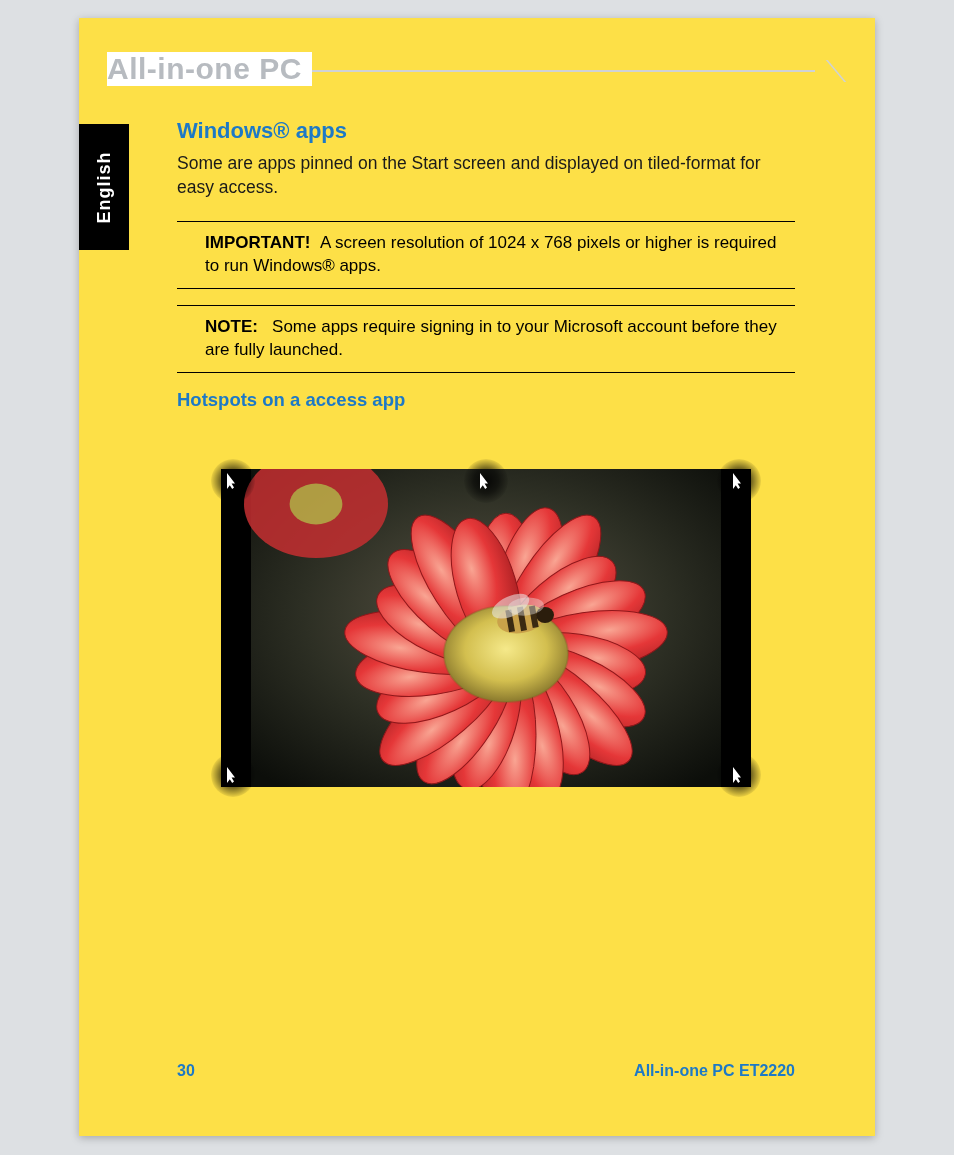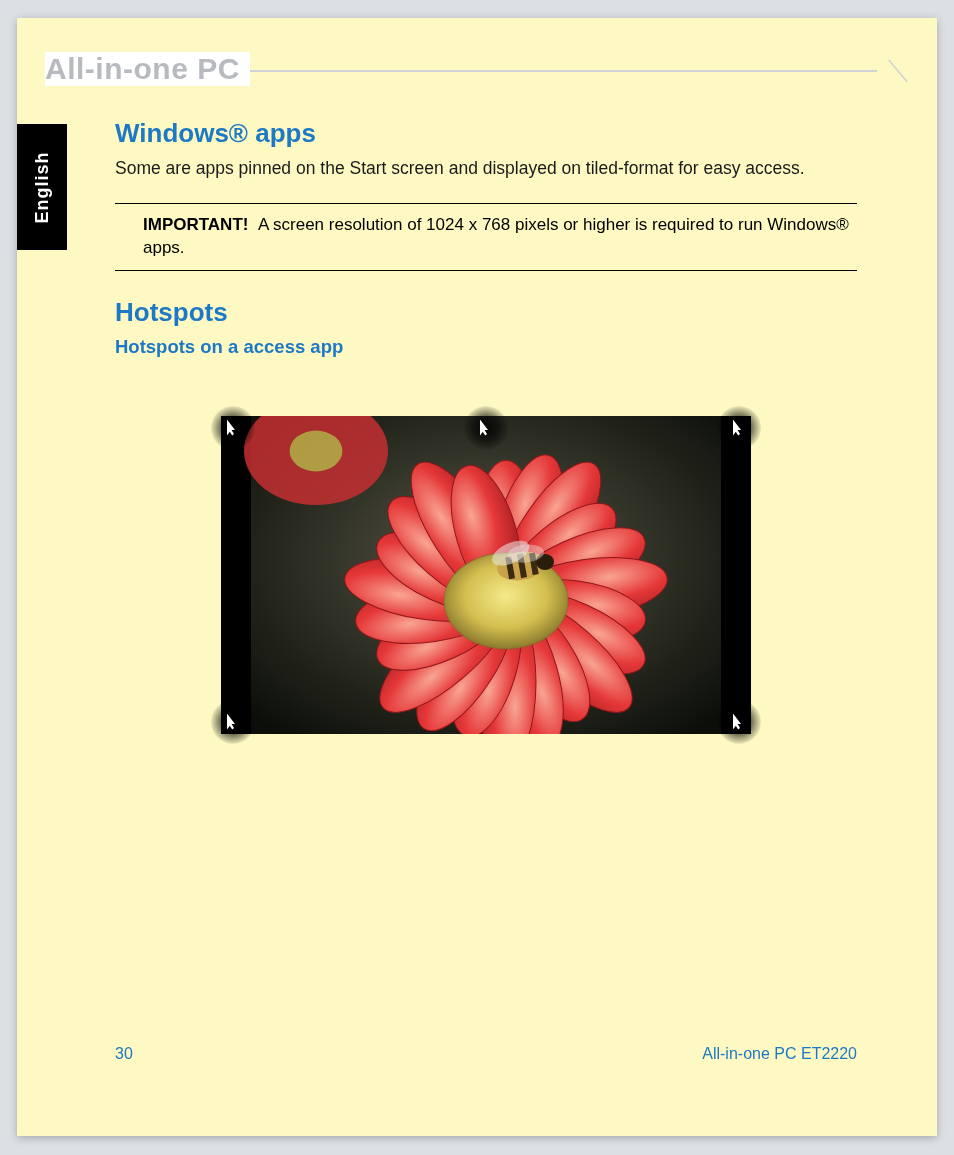--- a/index.html
+++ b/index.html
@@ -1,41 +1,41 @@
 <!DOCTYPE html>
 <html><head>
   <meta charset="utf-8">
   <style>
     * { margin: 0; padding: 0; box-sizing: border-box; }
     html, body { width: 954px; height: 1155px; background: #dde0e3; font-family: Helvetica, Arial, sans-serif; }
-    .page { position: relative; width: 920px; height: 1118px; margin: 18px auto; background: #fef9c3; box-shadow: 0 2px 8px rgba(0,0,0,.25); }
+    .page { position: relative; width: 796px; height: 1118px; margin: 18px auto; background: #fde047; box-shadow: 0 2px 8px rgba(0,0,0,.25); }
     
     .hdr { position: absolute; top: 38px; left: 0; right: 0; height: 38px; }
     .hdr-text { position: absolute; left: 28px; top: -4px; font-family: "Arial Narrow", Arial, sans-serif; font-size: 30px; letter-spacing: .5px; color: #b7bbc0; font-weight: 600; background: #fff; padding-right: 10px; z-index: 2; }
     .hdr-line { position: absolute; left: 226px; right: 60px; top: 14px; height: 0; border-top: 2px solid #cfd2d6; }
     .hdr-line::after { content: ""; position: absolute; right: -22px; top: -12px; width: 22px; height: 22px; border-right: 2px solid #cfd2d6; transform: skewX(40deg); }
     
     .tab { position: absolute; left: 0; top: 106px; width: 50px; height: 126px; background: #000; color: #fff; display: flex; align-items: center; justify-content: center; }
     .tab span { transform: rotate(-90deg); font-weight: 700; font-size: 18px; letter-spacing: 1px; }
     
     .content { position: absolute; top: 100px; left: 98px; right: 80px; }
-    .h1 { color: #1d79c6; font-size: 26px; font-weight: 700; margin-bottom: 8px; }
+    .h1 { color: #1d79c6; font-size: 22px; font-weight: 700; margin-bottom: 8px; }
     .p { font-size: 17.5px; color: #1a1a1a; line-height: 1.35; margin-bottom: 22px; }
     .box { border-top: 1.5px solid #000; border-bottom: 1.5px solid #000; padding: 10px 0 10px 28px; margin-bottom: 16px; font-size: 17px; line-height: 1.35; }
     .box strong { font-weight: 700; text-align: right; }
     .h2 { color: #1d79c6; font-size: 18.5px; font-weight: 700; margin-top: 8px; margin-bottom: 12px; }
     
     .fig { position: relative; width: 530px; height: 318px; background: #000; margin: 58px auto 0; }
     svg.flower { display: block; width: 100%; height: 100%; }
     .hot { position: absolute; width: 44px; height: 44px; border-radius: 50%; background: radial-gradient(circle at 50% 50%, rgba(0,0,0,.85) 0%, rgba(0,0,0,.55) 40%, rgba(0,0,0,0) 75%); }
     .hot::after { content: ""; position: absolute; left: 16px; top: 14px; width: 10px; height: 16px; background: #fff; clip-path: polygon(0 0, 0 100%, 28% 76%, 52% 100%, 70% 90%, 46% 66%, 80% 66%); }
     .tl { left: -10px; top: -10px; } .tc { left: 50%; top: -10px; margin-left: -22px; } .tr { right: -10px; top: -10px; }
     .bl { left: -10px; bottom: -10px; } .br { right: -10px; bottom: -10px; }
     
-    .ftr { position: absolute; bottom: 73px; left: 98px; right: 80px; display: flex; justify-content: space-between; color: #1d79c6; font-size: 16px; }
+    .ftr { position: absolute; bottom: 56px; left: 98px; right: 80px; display: flex; justify-content: space-between; color: #1d79c6; font-size: 16px; font-weight: bold; }
   </style>
 </head>
 <body>
 
 <div class="page">
 
   <div class="hdr">
     <div class="hdr-text">All-in-one PC</div>
     <div class="hdr-line"></div>
   </div>
@@ -46,22 +46,24 @@
 
   <div class="content">
 
     <div class="h1">Windows® apps</div>
     <div class="p">Some are apps pinned on the Start screen and displayed on tiled-format for easy access.</div>
 
     <div class="box">
       <strong>IMPORTANT!</strong>&nbsp;&nbsp;<span>A screen resolution of 1024 x 768 pixels or higher is required to run Windows® apps.</span>
     </div>
 
+    <div class="box">
+      <strong>NOTE:</strong>&nbsp;&nbsp;&nbsp;<span>Some apps require signing in to your Microsoft account before they are fully launched.</span>
+    </div>
 
-    <div class="h1" style="margin-top:26px">Hotspots</div>
     <div class="h2">Hotspots on a access app</div>
 
     <div class="fig">
       <svg class="flower" viewBox="0 0 530 318">
         <rect width="530" height="318" fill="#000"></rect>
         <defs>
           <radialGradient id="bg" cx="50%" cy="45%" r="70%">
             <stop offset="0%" stop-color="#5a5545"></stop>
               <stop offset="55%" stop-color="#2d2f24"></stop>
               <stop offset="100%" stop-color="#0c0e0a"></stop>

